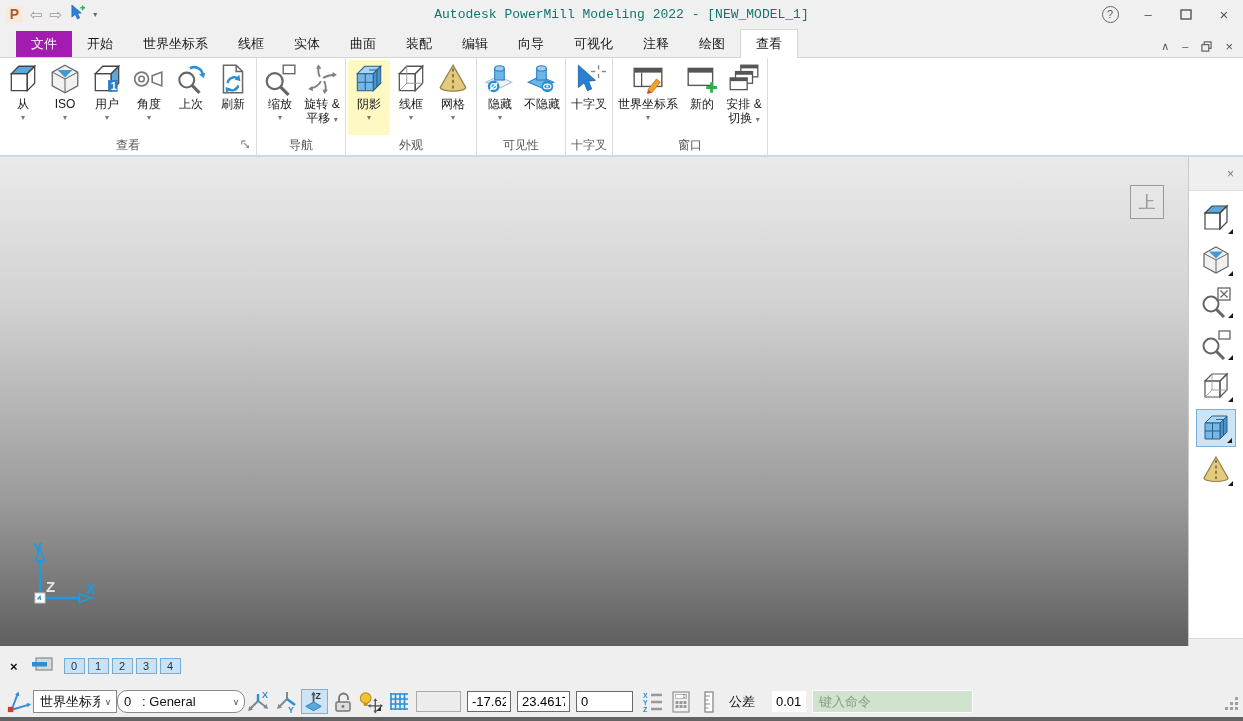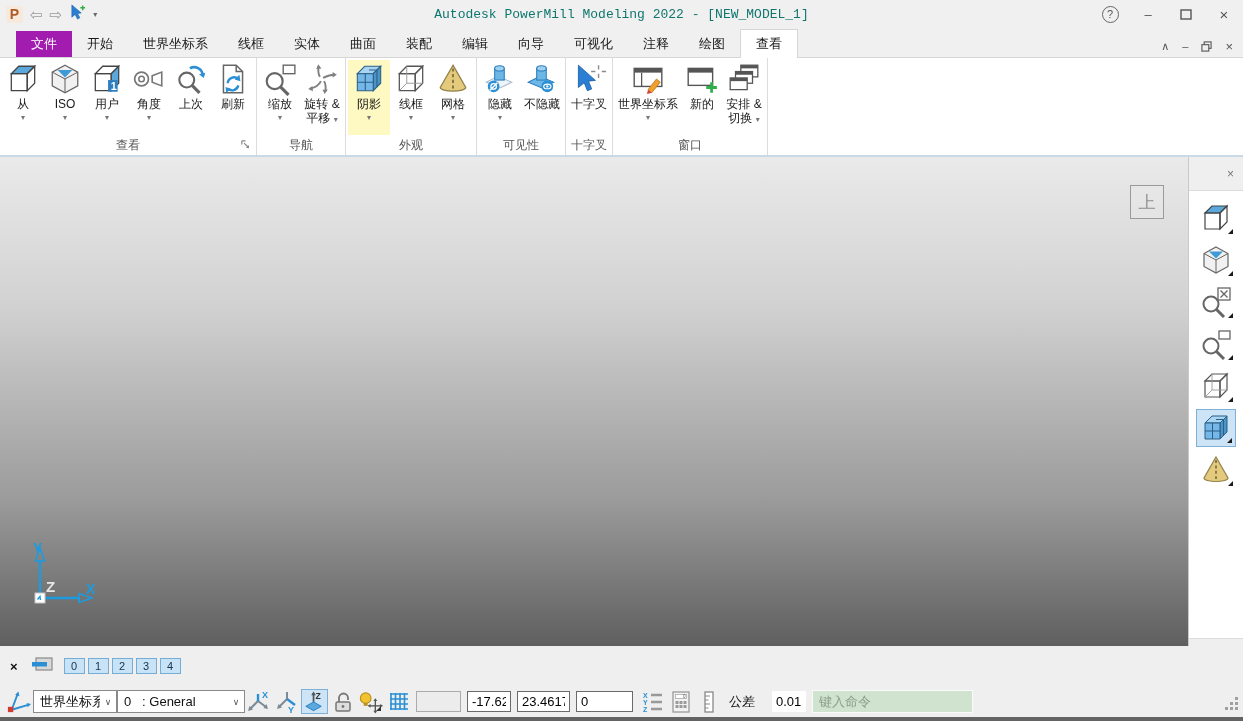--- a/index.html
+++ b/index.html
@@ -480,21 +480,21 @@
         <polygon points="27,15 22.5,14 23.5,18.5" fill="#2a8fd4"></polygon>
         <line x1="7" y1="21" x2="13" y2="5" stroke="#2a8fd4" stroke-width="2"></line>
         <polygon points="14,2 10.5,5.5 15,7" fill="#2a8fd4"></polygon>
         <rect x="3" y="18" width="5.5" height="5.5" fill="#d23b2e"></rect>
       </svg>
     </span>
     <div class="combo" style="width:84px;">
       <span class="ctext">世界坐标系</span>
       <span class="chev">∨</span>
     </div>
-    <div class="combo" style="width:128px;">
+    <div class="combo" style="width:128px;border-radius:10px;">
       <span class="ctext">0   : General</span>
       <span class="chev">∨</span>
     </div>
     <span class="sbtn">
       <svg width="26" height="24" viewBox="0 0 26 24">
         <line x1="4" y1="19" x2="12" y2="11" stroke="#7a8a96" stroke-width="2"></line>
           <polygon points="2,21 7,19.5 3.5,16" fill="#7a8a96"></polygon>
         <line x1="12" y1="11" x2="20" y2="17" stroke="#7a8a96" stroke-width="2"></line>
           <polygon points="22,19 17.5,18 20.5,14" fill="#7a8a96"></polygon>
         <line x1="12" y1="11" x2="12" y2="4" stroke="#2a8fd4" stroke-width="2.4"></line>

